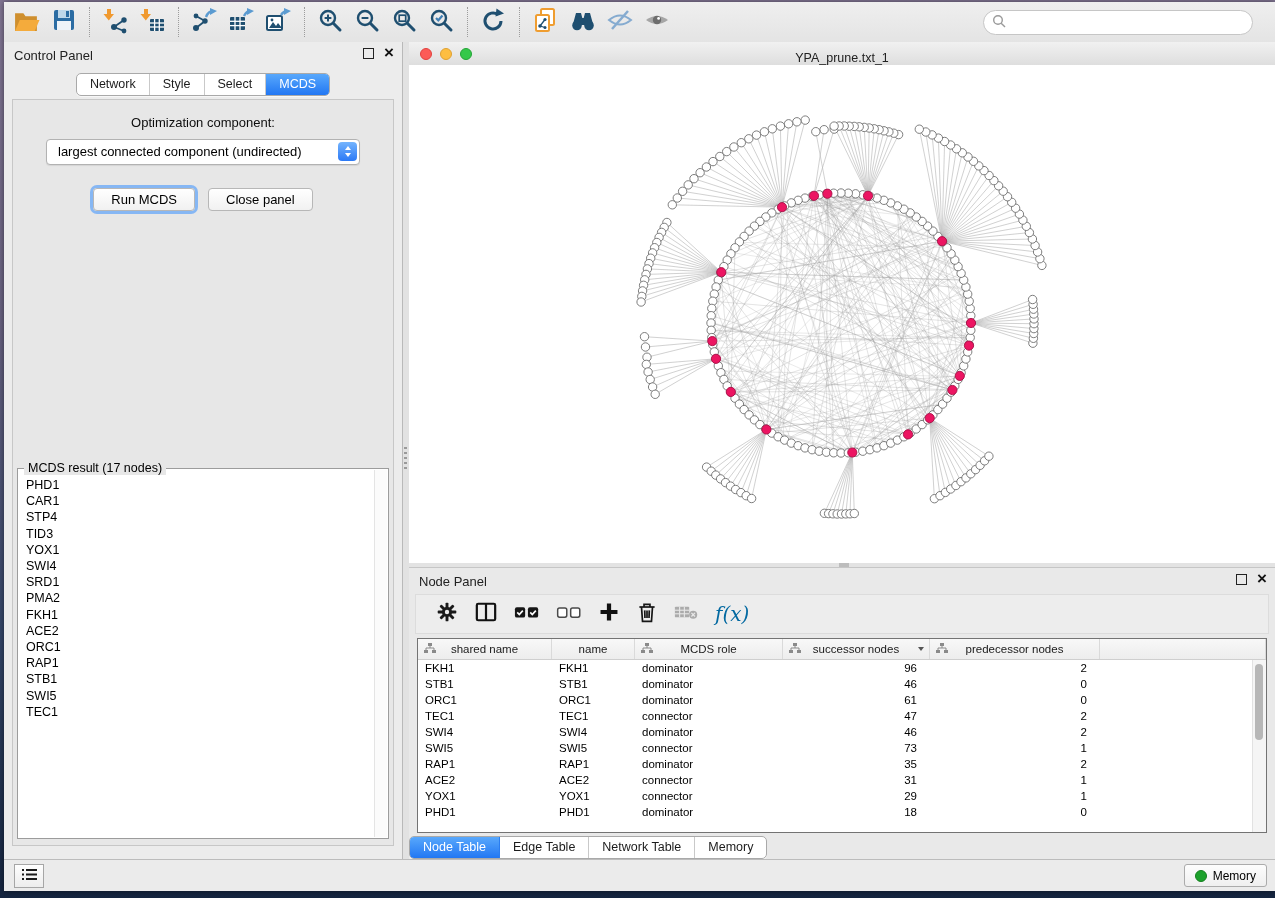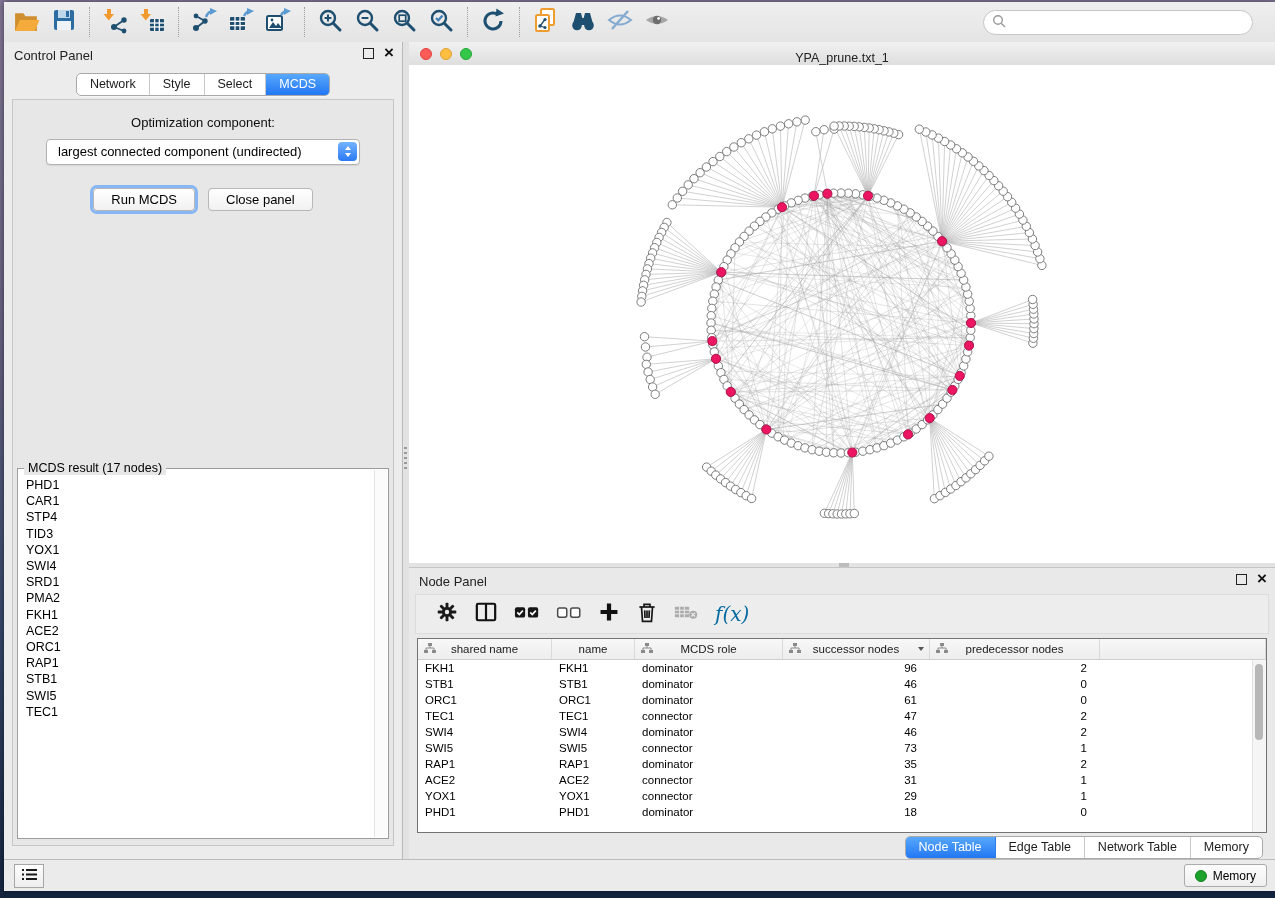--- a/index.html
+++ b/index.html
@@ -74,21 +74,21 @@
   .thead{display:flex;height:20px;background:linear-gradient(#f8f8f8,#ededed);border-bottom:1px solid #cfcfcf;font-size:11.5px;color:#1a1a1a}
   .hcell{position:relative;display:flex;align-items:center;justify-content:center;border-right:1px solid #dadada;height:100%;box-sizing:border-box}
   .hic{position:absolute;left:6px;top:4px}
   .sortchev{position:absolute;right:5px;top:8px;width:0;height:0;border-left:3.5px solid transparent;border-right:3.5px solid transparent;border-top:4px solid #555}
   .trow{display:flex;height:16px;font-size:11.5px;color:#000;align-items:center}
   .c0{width:134px}.c1{width:83px}.c2{width:148px}.c3{width:147px}.c4{width:170px}.cf{flex:1}
   .trow .c0,.trow .c1,.trow .c2{padding-left:7px;box-sizing:border-box}
   .trow .c3,.trow .c4{text-align:right;padding-right:13px;box-sizing:border-box}
   .tbl-scroll{position:absolute;top:21px;right:0;bottom:0;width:13px;background:#f5f5f5;border-left:1px solid #e2e2e2}
   .tbl-thumb{position:absolute;top:4px;left:2px;width:8px;height:76px;background:#b7b7b7;border-radius:5px}
-  .tp-tabs{position:absolute;left:0;right:12px;top:268px;display:flex;justify-content:flex-end}
+  .tp-tabs{position:absolute;left:0;right:0;top:268px;display:flex;justify-content:flex-start}
 
   
   .statusbar{position:absolute;left:0;right:0;bottom:0;height:31px;background:#ebebeb;border-top:1px solid #bcbcbc}
   .sb-btn{position:absolute;left:10px;top:4px;width:28px;height:22px;background:linear-gradient(#fefefe,#ededed);border:1px solid #a6a6a6;display:flex;align-items:center;justify-content:center}
   .mem-btn{position:absolute;right:8px;top:4px;height:21px;background:linear-gradient(#fdfdfd,#efefef);border:1px solid #ababab;border-radius:3px;display:flex;align-items:center;gap:6px;padding:0 10px;font-size:12px;color:#000}
   .mem-dot{width:10px;height:10px;border-radius:50%;background:#1ca12c;border:1px solid #14801f}
 </style>
 </head>
 <body>
 

